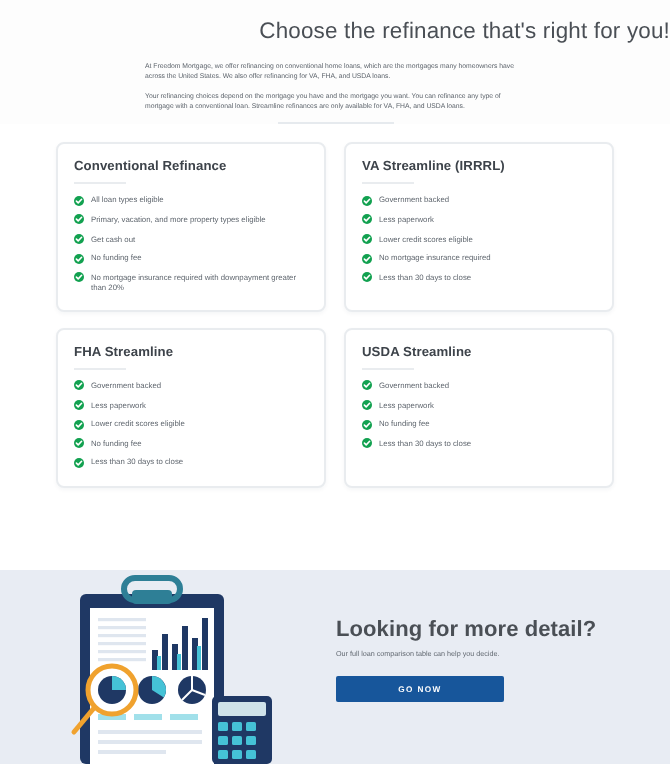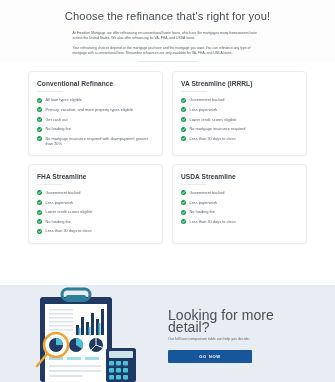--- a/index.html
+++ b/index.html
@@ -10,21 +10,21 @@
     overflow: hidden;
   }
   .page { width: 335px; height: 382px; position: relative; background: #ffffff; }
 
   
   .hero {
     background: #fdfdfd;
     padding: 9px 0 0 0;
   }
   .hero-title {
-    text-align: center;
+    text-align: right;
     font-size: 11.2px;
     font-weight: 400;
     color: #4a4f55;
     letter-spacing: 0.1px;
     line-height: 14px;
   }
   .hero-copy { width: 190px; margin: 8px auto 0 auto; }
   .hero-para {
     font-size: 3.4px;
     line-height: 5.1px;
@@ -104,22 +104,22 @@
     display: flex;
     align-items: flex-end;
     justify-content: center;
   }
   .cta-art svg { display: block; }
   .cta-copy {
     flex: 1;
     padding: 24px 22px 0 8px;
   }
   .cta-title {
-    font-size: 14px;
-    font-weight: 400;
+    font-size: 11px;
+    font-weight: 700;
     color: #4a4f55;
     line-height: 12px;
     letter-spacing: 0.05px;
   }
   .cta-sub {
     font-size: 3.6px;
     color: #626971;
     margin-top: 4px;
     line-height: 5px;
   }

